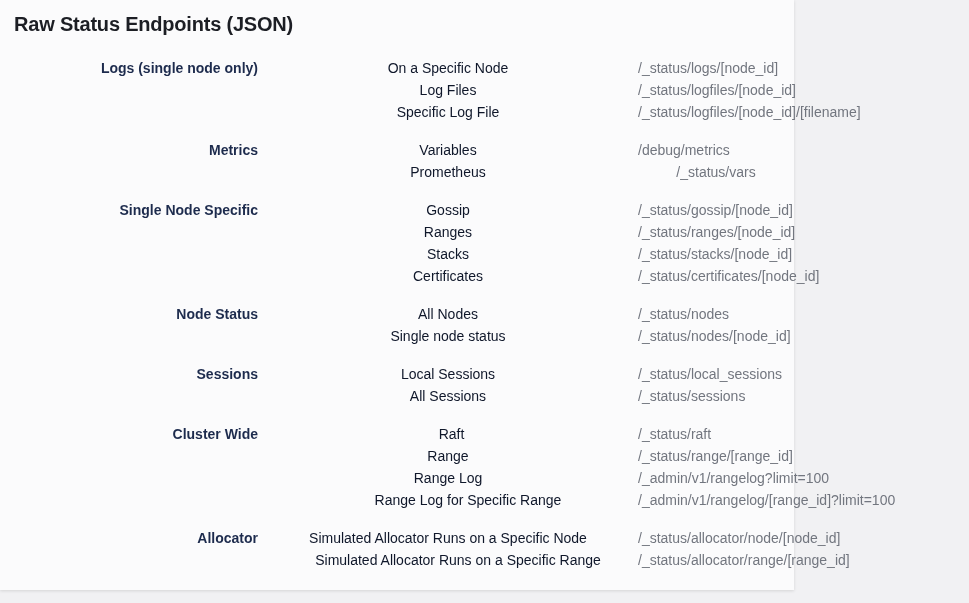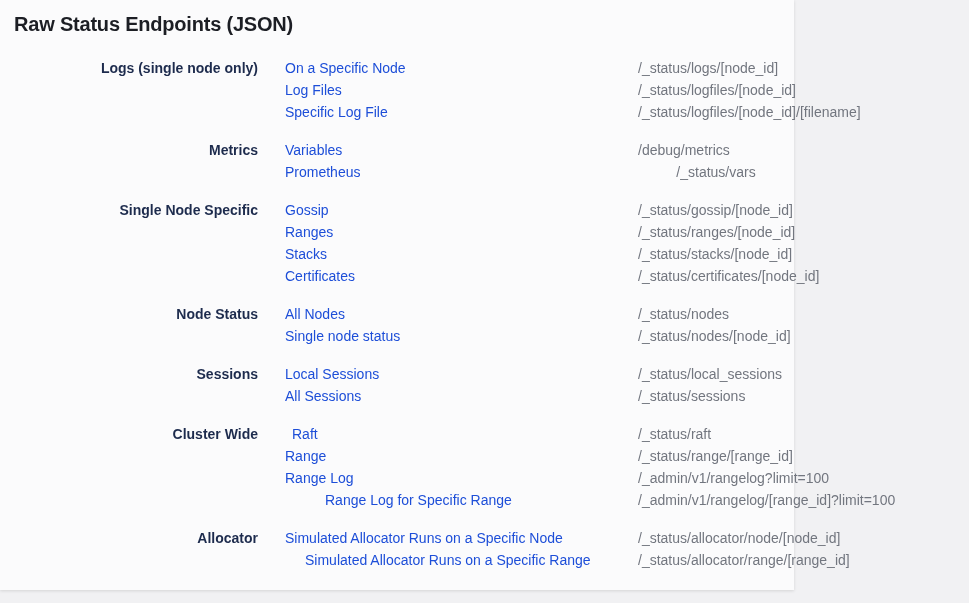--- a/index.html
+++ b/index.html
@@ -45,23 +45,24 @@
   }
   .category {
     grid-column: 1;
     grid-row: 1;
     text-align: right;
     color: #1d2b4d;
     font-weight: 600;
   }
   .endpoint-link {
     grid-column: 2;
-    color: #1d4ed8;
+    color: #0f172a;
     cursor: pointer;
     white-space: nowrap;
+    text-align: center;
   }
   .endpoint-path {
     grid-column: 3;
     color: #72767f;
     white-space: nowrap;
   }
 </style>
 </head>
 <body>
 

